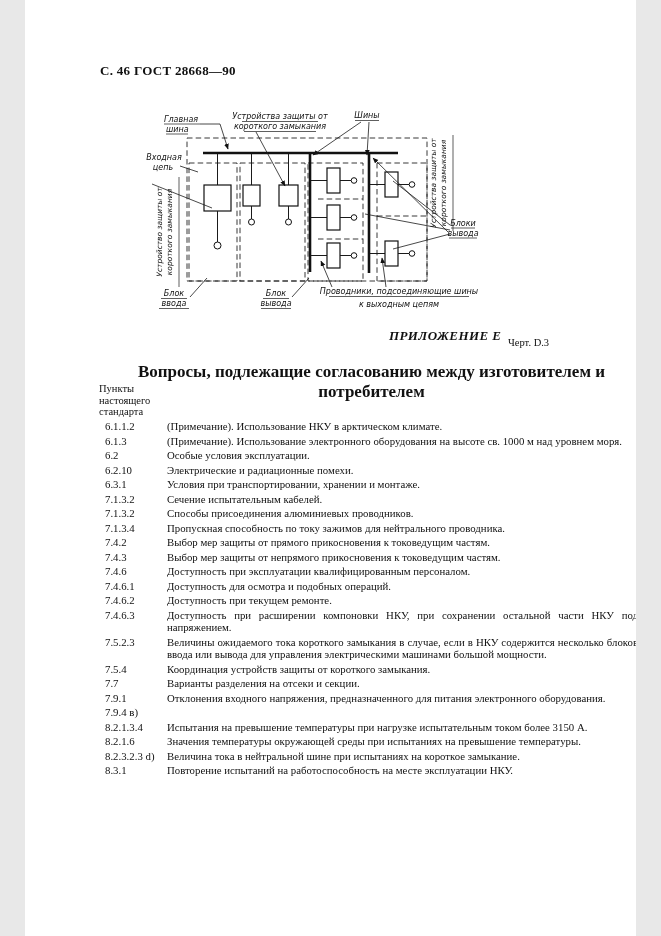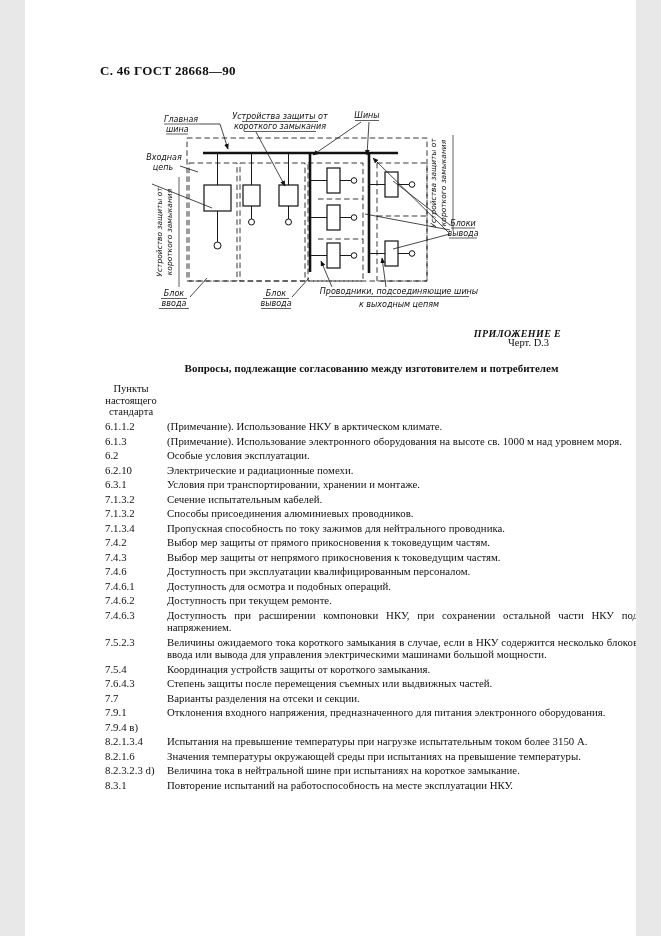--- a/index.html
+++ b/index.html
@@ -8,25 +8,25 @@
     font-family:"Liberation Serif", serif;color:#111;overflow:hidden;
     margin:0 auto;
   }
   .page-header{
     position:absolute;left:75px;top:63px;font-size:13px;font-weight:bold;
     letter-spacing:.3px;
   }
   .diagram{position:absolute;left:108px;top:95px;width:364px;height:222px;}
   .diagram svg{display:block;width:364px;height:222px;}
   .fig-caption{position:absolute;left:483px;top:297px;font-size:10.5px;margin-top:40px;}
-  .appendix{position:absolute;left:372px;top:328px;width:241px;text-align:center;
-    font-size:10px;font-style:italic;font-weight:bold;letter-spacing:.4px;}
+  .appendix{position:absolute;left:364px;top:328px;width:241px;text-align:left;
+    font-size:13px;font-style:italic;font-weight:bold;letter-spacing:.4px;}
   .section-title{position:absolute;left:80px;top:362px;width:533px;text-align:center;
-    font-size:11px;font-weight:bold;}
-  .col-header{position:absolute;left:74px;top:383px;width:64px;text-align:center;
+    font-size:17px;font-weight:bold;}
+  .col-header{position:absolute;left:74px;top:383px;width:64px;
     font-size:10.5px;line-height:11.5px;}
   .items{position:absolute;left:80px;top:420px;width:533px;font-size:10.8px;}
   .item-row{display:flex;margin-bottom:2px;}
   .item-clause{width:62px;flex-shrink:0;line-height:12.5px;}
   .item-text{flex:1;line-height:12.5px;text-align:justify;}
   
   .ln{stroke:#1a1a1a;stroke-width:1;fill:none;}
   .thick{stroke:#111;stroke-width:2.6;fill:none;}
   .dash{stroke:#222;stroke-width:0.9;fill:none;stroke-dasharray:5.5 3.2;}
   .box{fill:#fff;stroke:#111;stroke-width:1.2;}
@@ -235,24 +235,20 @@
       </div>
       <div class="item-row">
         <div class="item-clause">7.5.2.3</div>
         <div class="item-text">Величины ожидаемого тока короткого замыкания в случае, если в НКУ содержится несколько блоков ввода или вывода для управления электрическими машинами большой мощности.</div>
       </div>
       <div class="item-row">
         <div class="item-clause">7.5.4</div>
         <div class="item-text">Координация устройств защиты от короткого замыкания.</div>
       </div>
       <div class="item-row">
-        <div class="item-clause">7.6.4.3</div>
-        <div class="item-text">Степень защиты после перемещения съемных или выдвижных частей.</div>
-      </div>
-      <div class="item-row">
         <div class="item-clause">7.7</div>
         <div class="item-text">Варианты разделения на отсеки и секции.</div>
       </div>
       <div class="item-row">
         <div class="item-clause">7.9.1</div>
         <div class="item-text">Отклонения входного напряжения, предназначенного для питания электронного оборудования.</div>
       </div>
       <div class="item-row">
         <div class="item-clause">7.9.4 в)</div>
       </div>

